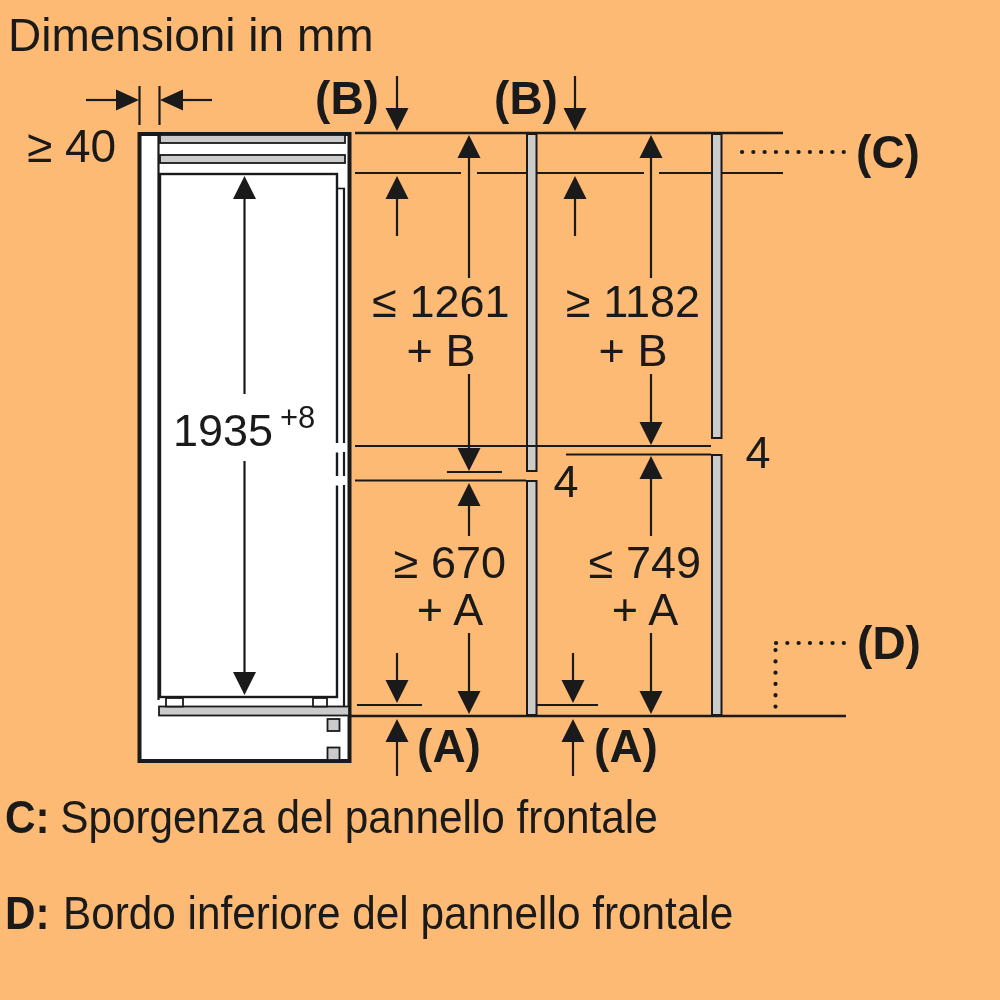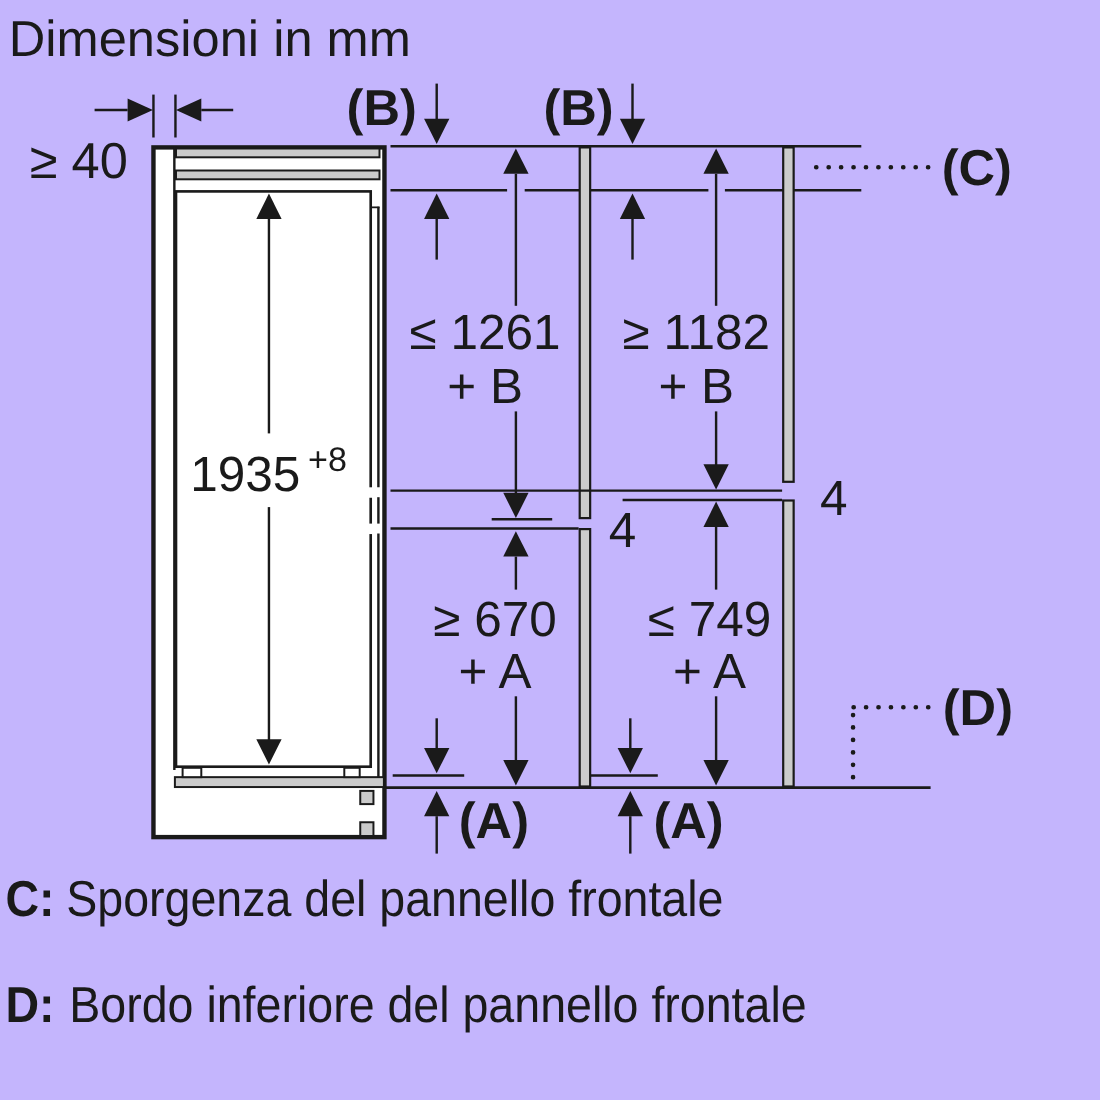--- a/index.html
+++ b/index.html
@@ -1,16 +1,16 @@
 <!DOCTYPE html>
 <html><head>
 <meta charset="utf-8">
 <style>
   html,body{margin:0;padding:0;background:#ffffff;}
-  #canvas{position:relative;width:1000px;height:1000px;background:#c4b5fd;overflow:hidden;}
+  #canvas{position:relative;width:1000px;height:1000px;background:#fdba74;overflow:hidden;}
   svg{position:absolute;left:0;top:0;}
   text{font-family:"Liberation Sans","DejaVu Sans",sans-serif;fill:#1a1a1a;}
   .lbl{font-size:46px;}
   .lbl-bold{font-size:46px;font-weight:bold;}
   .dim{font-size:45px;}
   .sup{font-size:31px;}
   .legend-key{font-size:46px;font-weight:bold;}
   .legend-text{font-size:46px;}
   .title{font-size:46px;}
   .ln{stroke:#1a1a1a;stroke-width:2.2;fill:none;}

